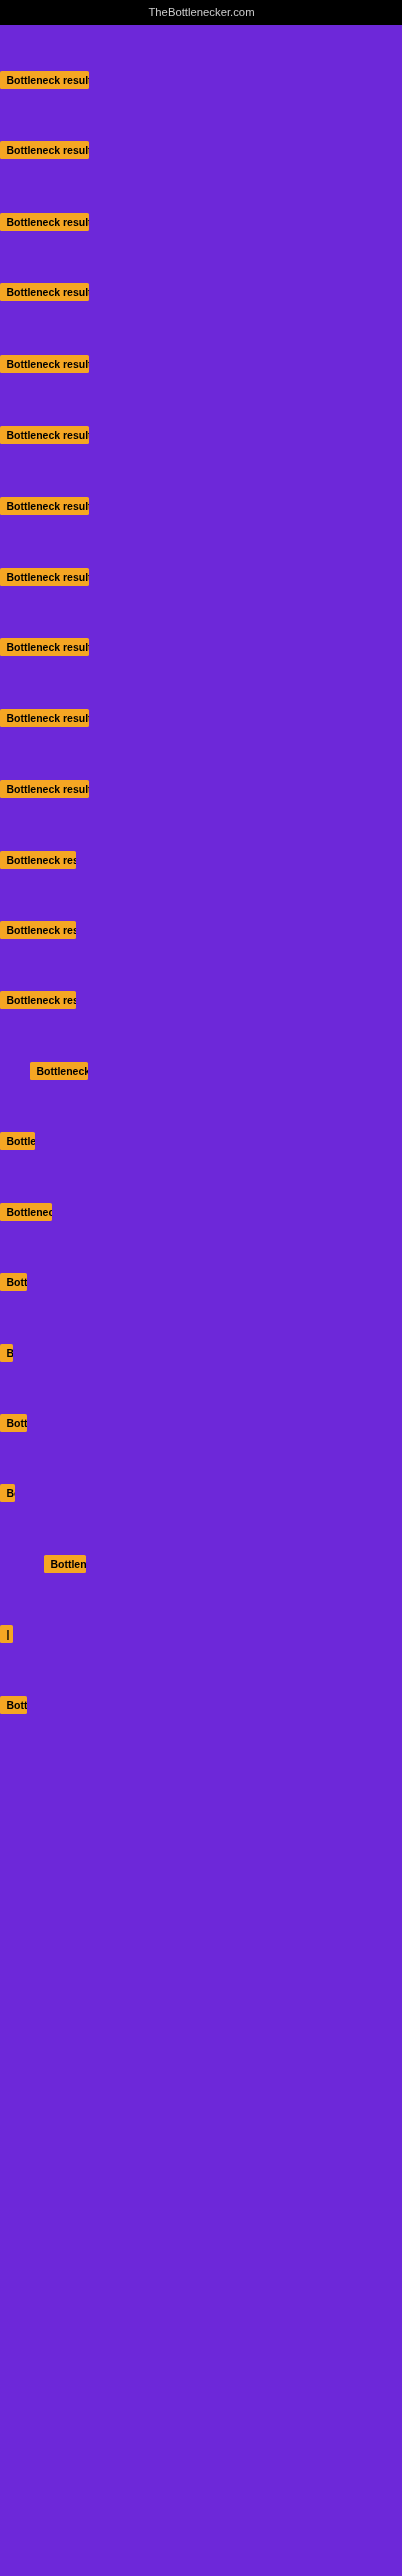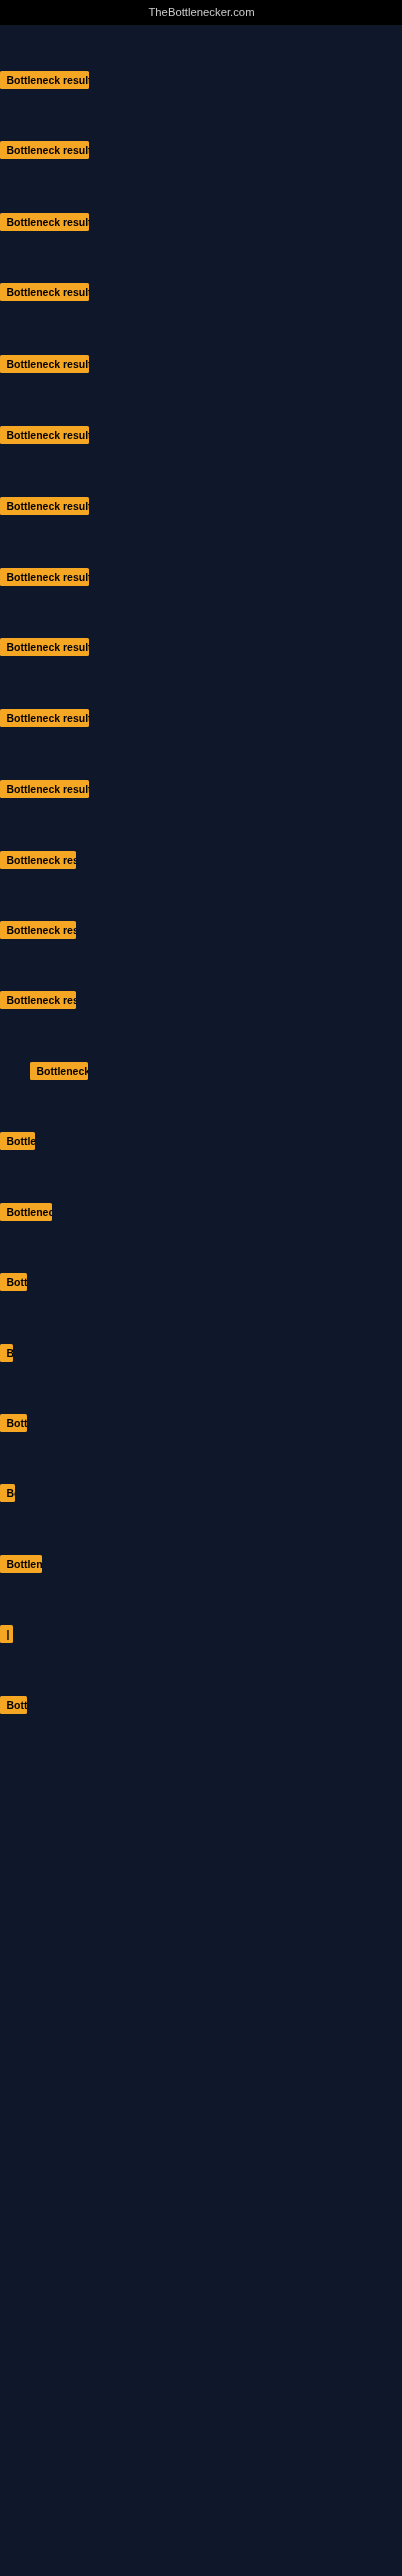--- a/index.html
+++ b/index.html
@@ -32,21 +32,21 @@
       font-weight: bold;
       padding: 3.2px 6.4px;
       border-radius: 1.6px;
       white-space: nowrap;
       overflow: hidden;
     }
   </style>
 </head>
 <body>
 
-<div style="position: relative; width: 403px; min-height: 2576px; background: #0f172a;">
+<div style="position: relative; width: 403px; min-height: 2576px; background: #6d28d9;">
   <div class="site-title">TheBottlenecker.com</div>
   <div id="rows-container" style="position: relative; width: 100%; height: 1752px;">
   <div style="position: absolute; top: 46px; left: 0px; width: 100%; height: 24px;"><span class="bottleneck-label" style="max-width: 89px; width: 89px; font-size: 10.5px;">Bottleneck result</span></div>
       <div style="position: absolute; top: 116px; left: 0px; width: 100%; height: 24px;"><span class="bottleneck-label" style="max-width: 89px; width: 89px; font-size: 10.5px;">Bottleneck result</span></div>
       <div style="position: absolute; top: 188px; left: 0px; width: 100%; height: 24px;"><span class="bottleneck-label" style="max-width: 89px; width: 89px; font-size: 10.5px;">Bottleneck result</span></div>
       <div style="position: absolute; top: 258px; left: 0px; width: 100%; height: 24px;"><span class="bottleneck-label" style="max-width: 89px; width: 89px; font-size: 10.5px;">Bottleneck result</span></div>
       <div style="position: absolute; top: 330px; left: 0px; width: 100%; height: 24px;"><span class="bottleneck-label" style="max-width: 89px; width: 89px; font-size: 10.5px;">Bottleneck result</span></div>
       <div style="position: absolute; top: 401px; left: 0px; width: 100%; height: 24px;"><span class="bottleneck-label" style="max-width: 89px; width: 89px; font-size: 10.5px;">Bottleneck result</span></div>
       <div style="position: absolute; top: 472px; left: 0px; width: 100%; height: 24px;"><span class="bottleneck-label" style="max-width: 89px; width: 89px; font-size: 10.5px;">Bottleneck result</span></div>
       <div style="position: absolute; top: 543px; left: 0px; width: 100%; height: 24px;"><span class="bottleneck-label" style="max-width: 89px; width: 89px; font-size: 10.5px;">Bottleneck result</span></div>
@@ -56,18 +56,18 @@
       <div style="position: absolute; top: 826px; left: 0px; width: 100%; height: 24px;"><span class="bottleneck-label" style="max-width: 76px; width: 76px; font-size: 10.5px;">Bottleneck resu</span></div>
       <div style="position: absolute; top: 896px; left: 0px; width: 100%; height: 24px;"><span class="bottleneck-label" style="max-width: 76px; width: 76px; font-size: 10.5px;">Bottleneck resu</span></div>
       <div style="position: absolute; top: 966px; left: 0px; width: 100%; height: 24px;"><span class="bottleneck-label" style="max-width: 76px; width: 76px; font-size: 10.5px;">Bottleneck resu</span></div>
       <div style="position: absolute; top: 1037px; left: 0px; width: 100%; height: 24px; padding-left: 30px;"><span class="bottleneck-label" style="max-width: 58px; width: 58px; font-size: 10.5px;">Bottleneck</span></div>
       <div style="position: absolute; top: 1107px; left: 0px; width: 100%; height: 24px;"><span class="bottleneck-label" style="max-width: 35px; width: 35px; font-size: 10.5px;">Bottle</span></div>
       <div style="position: absolute; top: 1178px; left: 0px; width: 100%; height: 24px;"><span class="bottleneck-label" style="max-width: 52px; width: 52px; font-size: 10.5px;">Bottlenec</span></div>
       <div style="position: absolute; top: 1248px; left: 0px; width: 100%; height: 24px;"><span class="bottleneck-label" style="max-width: 27px; width: 27px; font-size: 10.5px;">Bott</span></div>
       <div style="position: absolute; top: 1319px; left: 0px; width: 100%; height: 24px;"><span class="bottleneck-label" style="max-width: 11.3px; width: 11.3px; font-size: 10.5px;">B</span></div>
       <div style="position: absolute; top: 1389px; left: 0px; width: 100%; height: 24px;"><span class="bottleneck-label" style="max-width: 27px; width: 27px; font-size: 10.5px;">Bott</span></div>
       <div style="position: absolute; top: 1459px; left: 0px; width: 100%; height: 24px;"><span class="bottleneck-label" style="max-width: 14.5px; width: 14.5px; font-size: 10.5px;">Bo</span></div>
-      <div style="position: absolute; top: 1530px; left: 0px; width: 100%; height: 24px;"><span class="bottleneck-label" style="max-width: 42px; width: 42px; font-size: 10.5px;">Bottlen</span></div>
+      <div style="position: absolute; top: 1530px; left: 0px; width: 100%; height: 24px;"><span class="bottleneck-label" style="max-width: 42px; width: 42px; font-size: 10.5px; margin-left: 44px;">Bottlen</span></div>
       <div style="position: absolute; top: 1600px; left: 0px; width: 100%; height: 24px;"><span class="bottleneck-label" style="max-width: 4.8px; width: 4.8px; font-size: 10.5px;">|</span></div>
       <div style="position: absolute; top: 1671px; left: 0px; width: 100%; height: 24px;"><span class="bottleneck-label" style="max-width: 27px; width: 27px; font-size: 10.5px;">Bott</span></div>
     </div>
 </div>
 
 
 </body></html>

